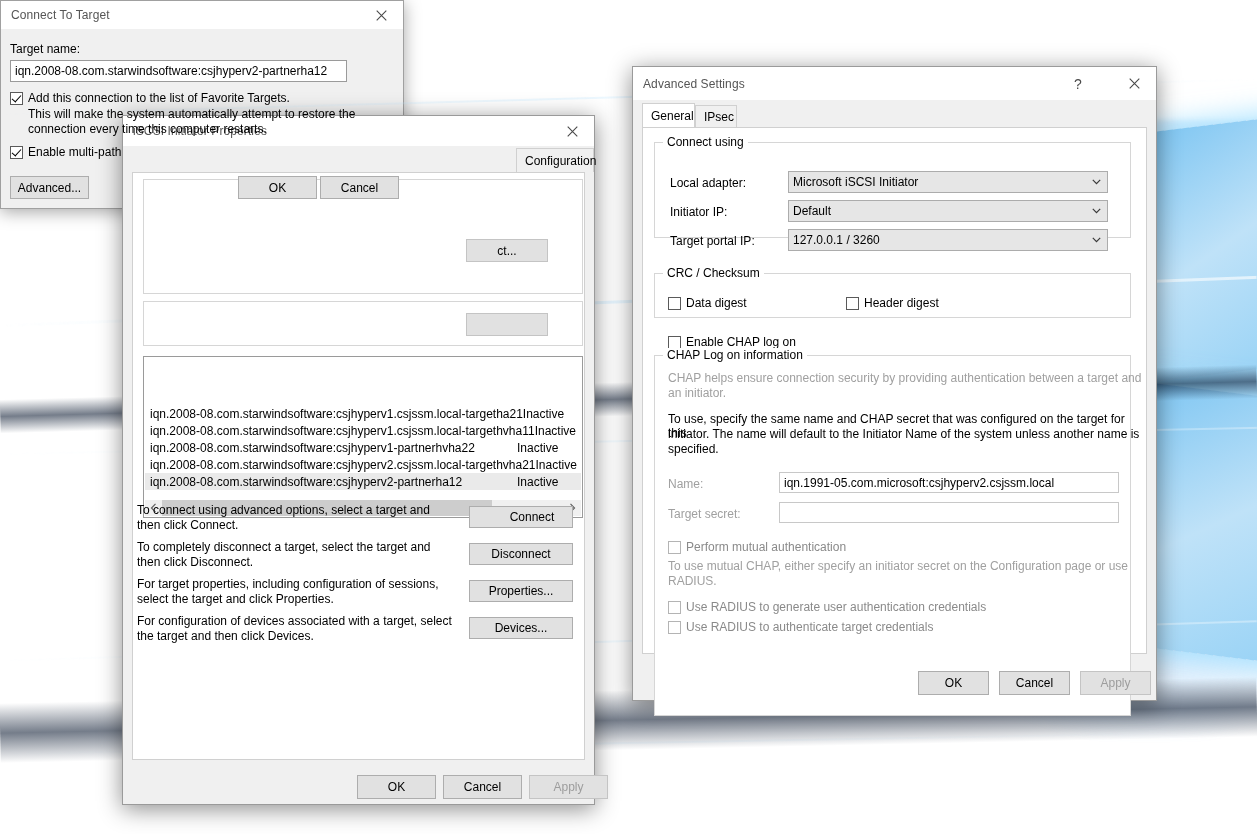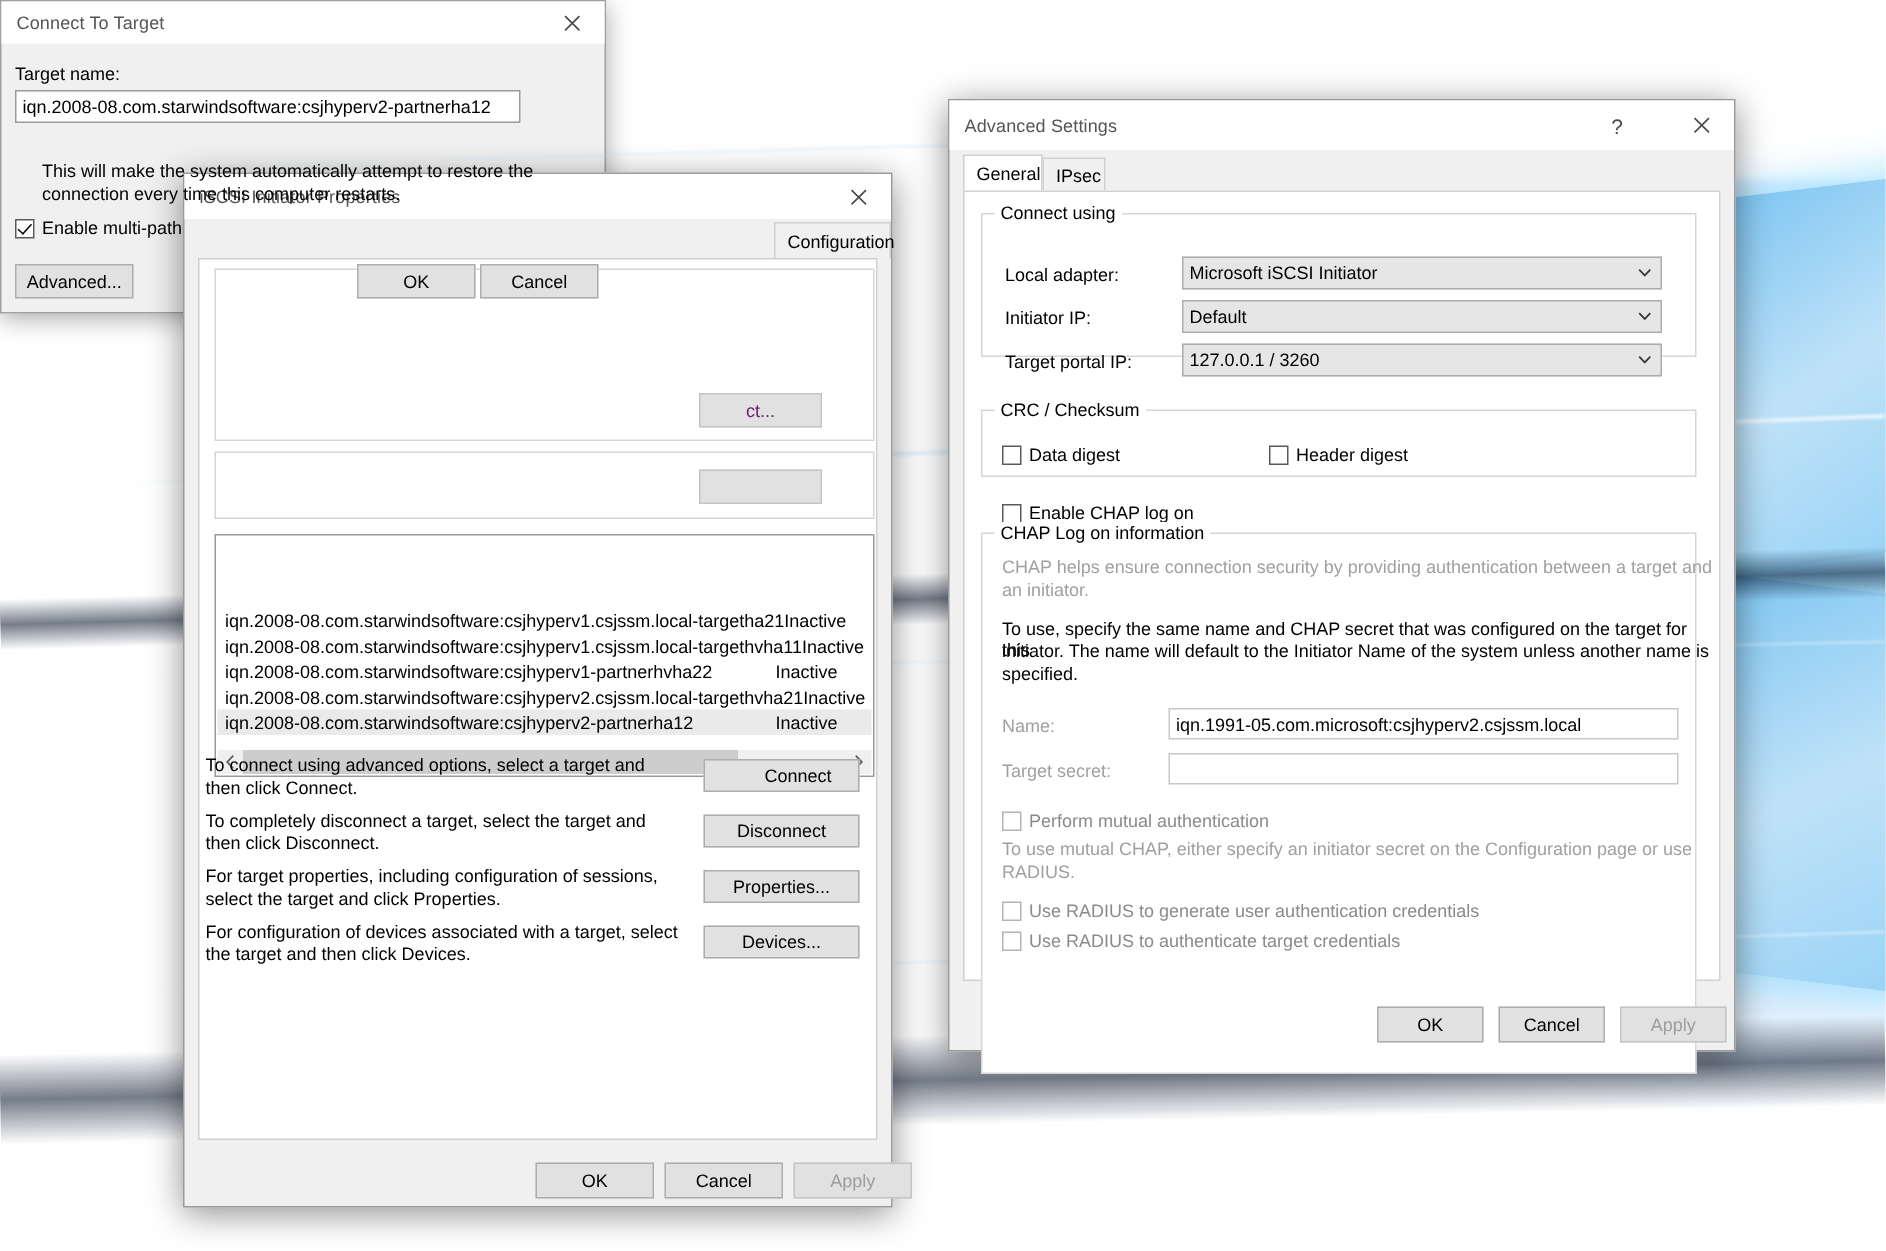--- a/index.html
+++ b/index.html
@@ -247,21 +247,21 @@
 
   <div class="tabstrip">
     <div class="tab" style="left:384px; top:0; width:78px;">
       <span>Configuration</span>
     </div>
   </div>
 
   <div class="bodypanel">
 
     <div style="position:absolute; left:10px; top:6px; width:440px; height:115px; border:1px solid #d6d6d6;"></div>
-    <div class="btn" style="position:absolute; left:333px; top:89px; width:82px; height:23px; color:#701a75; border-color:#c4c4c4;">ct...</div>
+    <div class="btn" style="position:absolute; left:333px; top:66px; width:82px; height:23px; color:#000000; border-color:#c4c4c4;">ct...</div>
 
     <div style="position:absolute; left:10px; top:128px; width:440px; height:45px; border:1px solid #d6d6d6;"></div>
     <div class="btn" style="position:absolute; left:333px; top:140px; width:82px; height:23px; border-color:#c4c4c4;"></div>
 
     <span class="lbl" style="left:402px; top:200px;">us</span>
     <span class="lbl" style="left:402px; top:218px;">ive</span>
 
     <div class="listbox" style="left:10px; top:183px; width:440px; height:162px;">
       <div style="position:absolute; left:1px; top:48px; right:1px;">
         <div class="lrow">
@@ -327,20 +327,24 @@
     <div class="tb-btn close">
       <svg width="11" height="11" viewBox="0 0 11 11">
           <path d="M0.7 0.7 L10.3 10.3 M10.3 0.7 L0.7 10.3" stroke="currentColor" stroke-width="1.1" fill="none"></path>
         </svg>
     </div>
   </div>
 
   <span class="lbl" style="left:10px; top:42px;">Target name:</span>
   <div class="txt" style="position:absolute; left:10px; top:60px; width:337px; height:22px;">iqn.2008-08.com.starwindsoftware:csjhyperv2-partnerha12</div>
 
+  <div class="chk" style="left:10px; top:91px; width:380px;">
+    <span class="box checked"></span>
+    <span>Add this connection to the list of Favorite Targets.</span>
+  </div>
   <span class="lbl" style="left:28px; top:107px;">This will make the system automatically attempt to restore the</span>
   <span class="lbl" style="left:28px; top:122px;">connection every time this computer restarts.</span>
 
   <div class="chk" style="left:10px; top:145px;">
     <span class="box checked"></span>
     <span>Enable multi-path</span>
   </div>
 
   <div class="btn" style="position:absolute; left:10px; top:176px; width:79px; height:23px;">Advanced...</div>
   <div class="btn" style="position:absolute; left:238px; top:176px; width:79px; height:23px;">OK</div>

